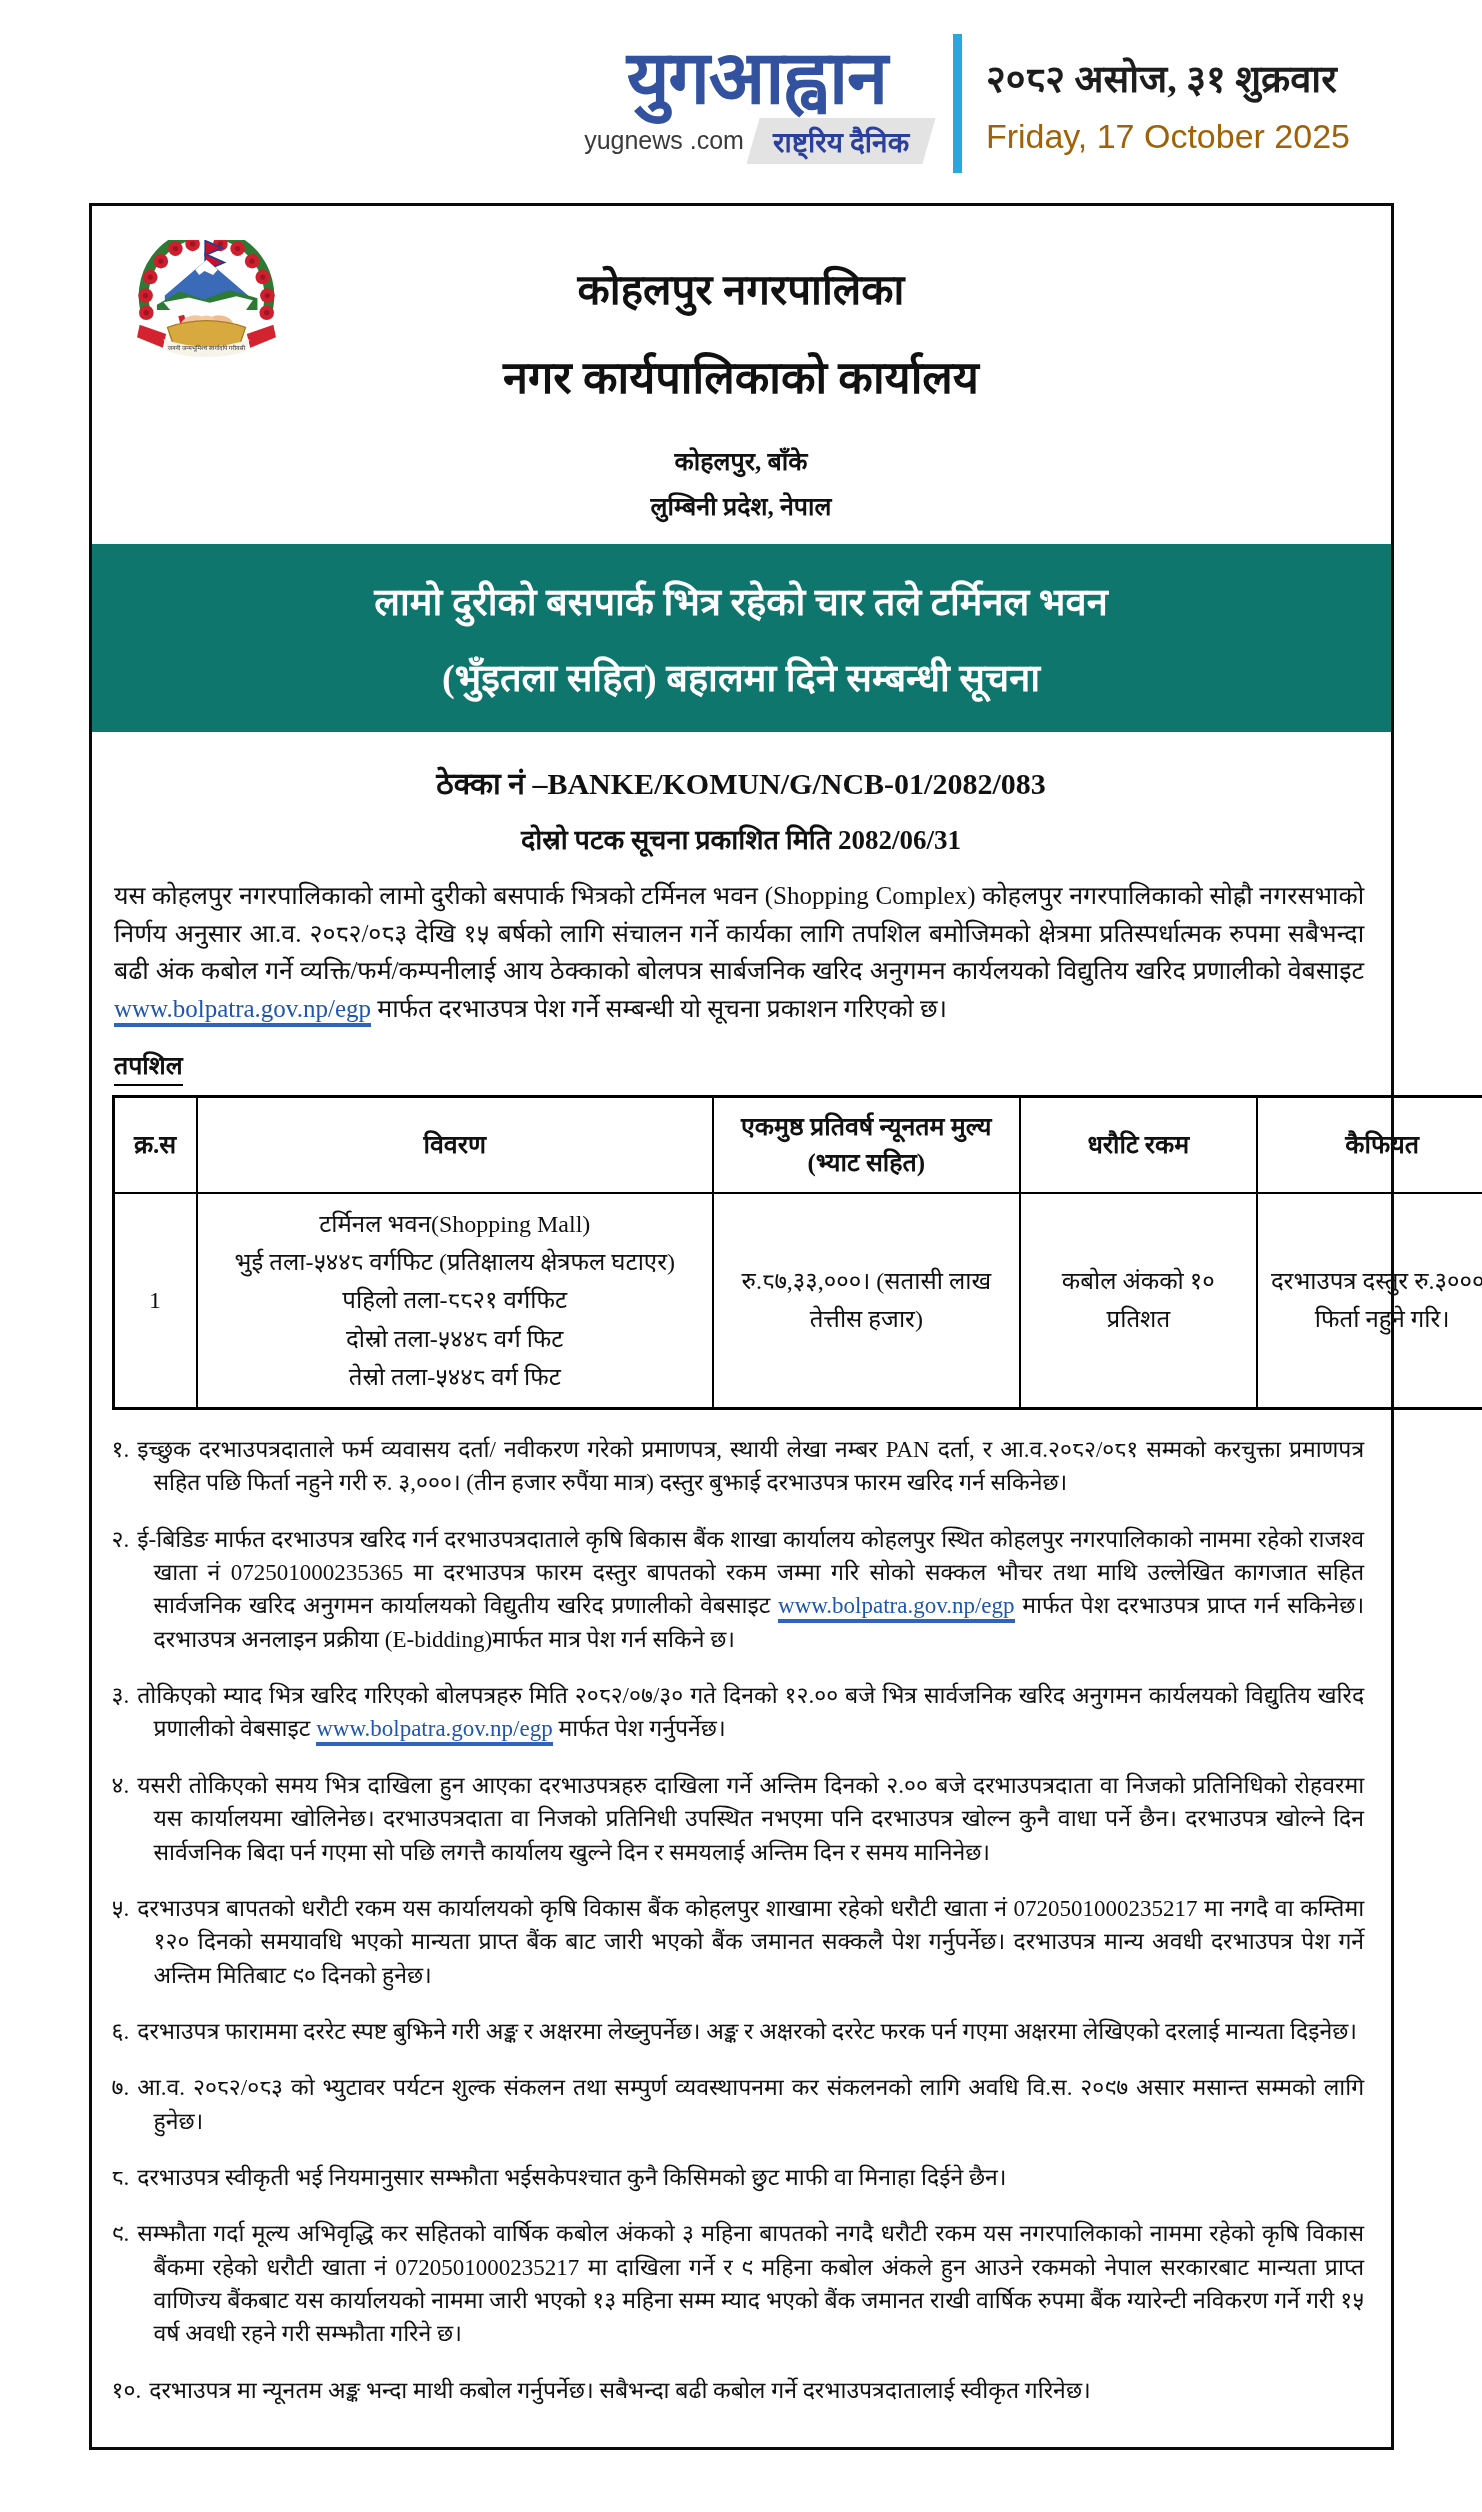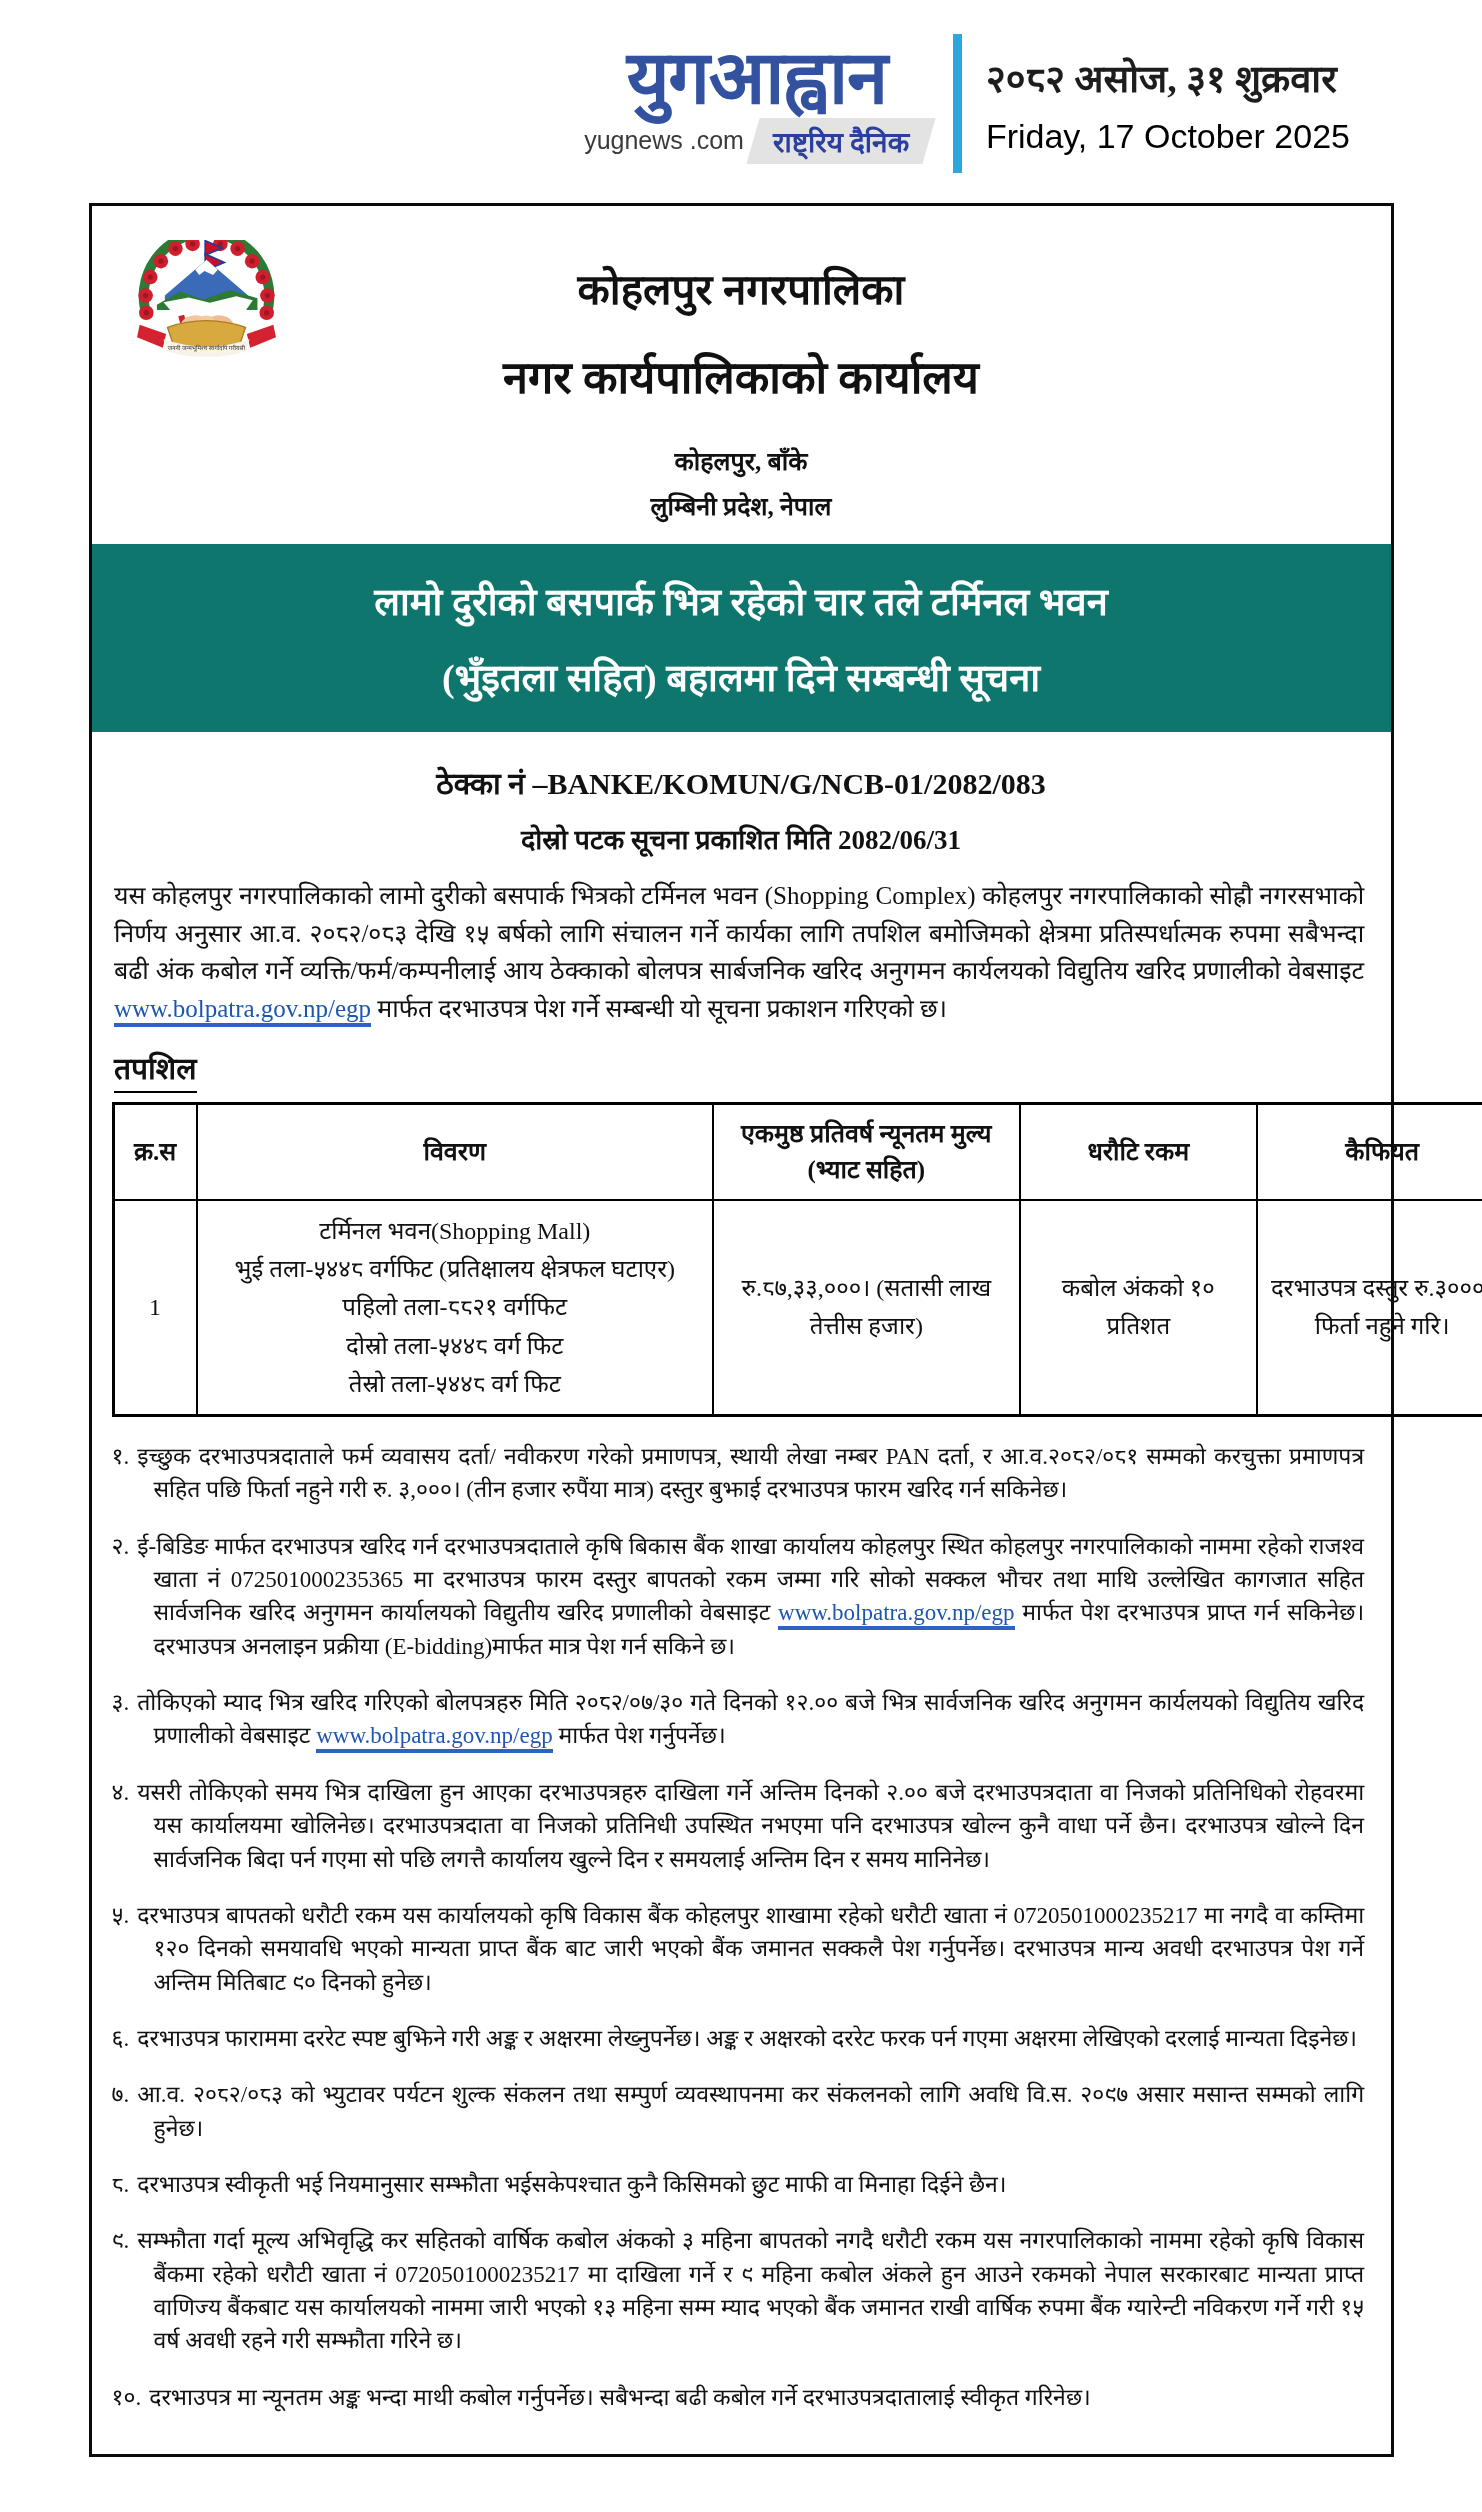--- a/index.html
+++ b/index.html
@@ -9,21 +9,21 @@
   .masthead{display:flex;align-items:center;justify-content:flex-end;padding:34px 132px 0 0;gap:24px;}
   .mast-logo{text-align:center;}
   .mast-title{font-size:74px;font-weight:900;color:#32519e;line-height:.95;letter-spacing:-1.3px;font-family:Liberation Serif, serif;}
   .mast-subrow{display:flex;align-items:center;justify-content:center;gap:9.2px;margin-top:4px;}
   .mast-domain{font-size:25px;color:#3a3a3a;font-family:"Liberation Sans","DejaVu Sans",sans-serif;}
   .mast-tagwrap{background:#e3e3e3;transform:skewX(-16deg);padding:4px 20px;}
   .mast-tagline{display:inline-block;transform:skewX(16deg);color:#2a3f9e;font-weight:900;font-size:28px;}
   .mast-divider{width:8.6px;height:139px;background:#2ba7de;}
   .mast-date{display:flex;flex-direction:column;gap:14.5px;}
   .mast-date-np{font-size:38px;color:#1d1d1d;font-weight:600;}
-  .mast-date-en{font-size:34px;color:#000000;font-family:"Liberation Sans","DejaVu Sans",sans-serif;}
+  .mast-date-en{font-size:34px;color:#a16207;font-family:"Liberation Sans","DejaVu Sans",sans-serif;}
 
   
   .notice-box{width:1305px;margin:30px auto 0;border:3.3px solid #0a0a0a;box-sizing:border-box;min-height:2215px;padding-bottom:17px;background:#fff;}
 
   .org-header{position:relative;text-align:center;padding:25px 20px 0;}
   .muni-logo{position:absolute;left:38px;top:34px;width:153px;height:129px;}
   .org-name{font-size:42px;font-weight:800;}
   .office-name{font-size:45px;font-weight:800;margin-top:29px;}
   .addr1{font-size:25px;font-weight:700;margin-top:26.4px;}
   .addr2{font-size:25px;font-weight:700;margin-top:10.6px;}
@@ -33,21 +33,21 @@
   .banner-line2{margin-top:24px;}
 
   .contract-line{text-align:center;font-weight:800;font-size:30px;margin-top:30px;}
   .publish-line{text-align:center;font-weight:800;font-size:27px;margin-top:17px;}
 
   .intro{margin:20px 26.4px 0 22.4px;font-size:25px;line-height:1.5;text-align:justify;}
 
   a.doc-link{color:#1f56ad;text-decoration:none;border-bottom:4.6px solid #2f63c1;padding-bottom:0.7px;}
 
   .section-label-wrap{margin:20px 26.4px 9.2px 22.4px;}
-  .section-label{display:inline-block;font-size:30px;font-weight:800;border-bottom:2.6px solid #000;padding-bottom:2.6px;}
+  .section-label{display:inline-block;font-size:25px;font-weight:800;border-bottom:2.6px solid #000;padding-bottom:2.6px;}
 
   table.spec{border-collapse:collapse;margin:0 41px 0 20px;width:1398px;border:3.3px solid #000;table-layout:fixed;}
   table.spec th,table.spec td{border:2px solid #000;text-align:center;vertical-align:middle;padding:10.6px 8px;}
   table.spec th{font-size:25px;font-weight:800;line-height:1.45;}
   table.spec td{font-size:24px;line-height:1.6;}
   .col-sn{width:6%;}.col-desc{width:37%;}.col-price{width:22%;}.col-dep{width:17%;}.col-rem{width:18%;}
 
   .terms-wrap{margin:14.5px 26.4px 0 20px;}
   .term{font-size:23px;line-height:1.45;margin-bottom:13.2px;padding-left:42px;text-indent:-42px;text-align:justify;}
   .term .no{font-weight:400;padding-right:8px;}

